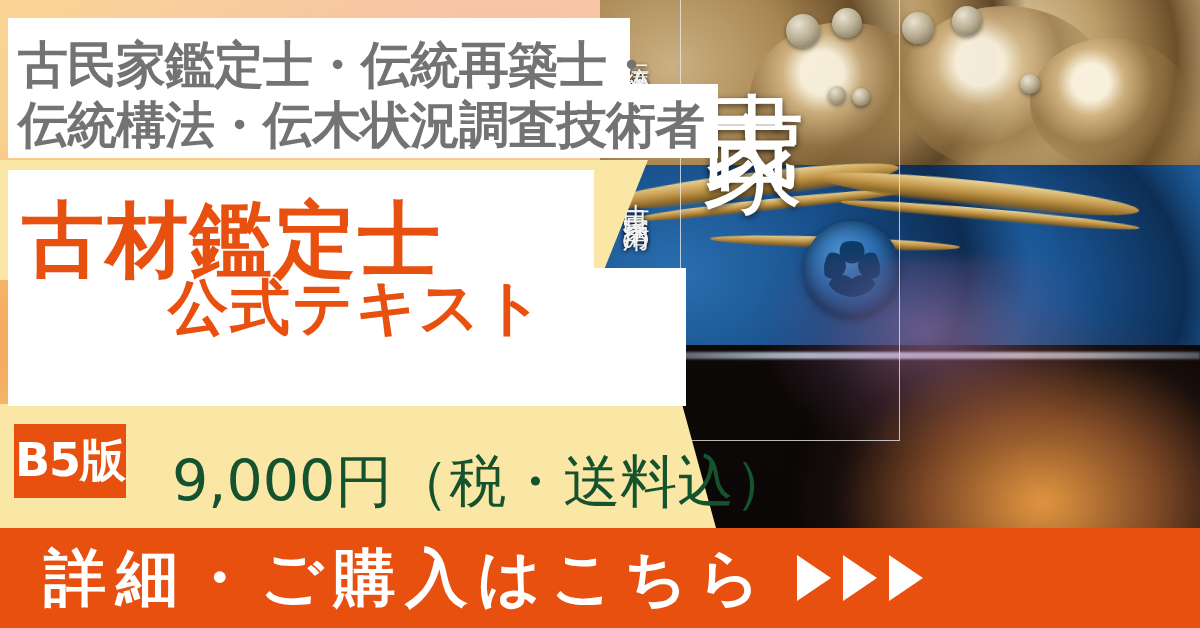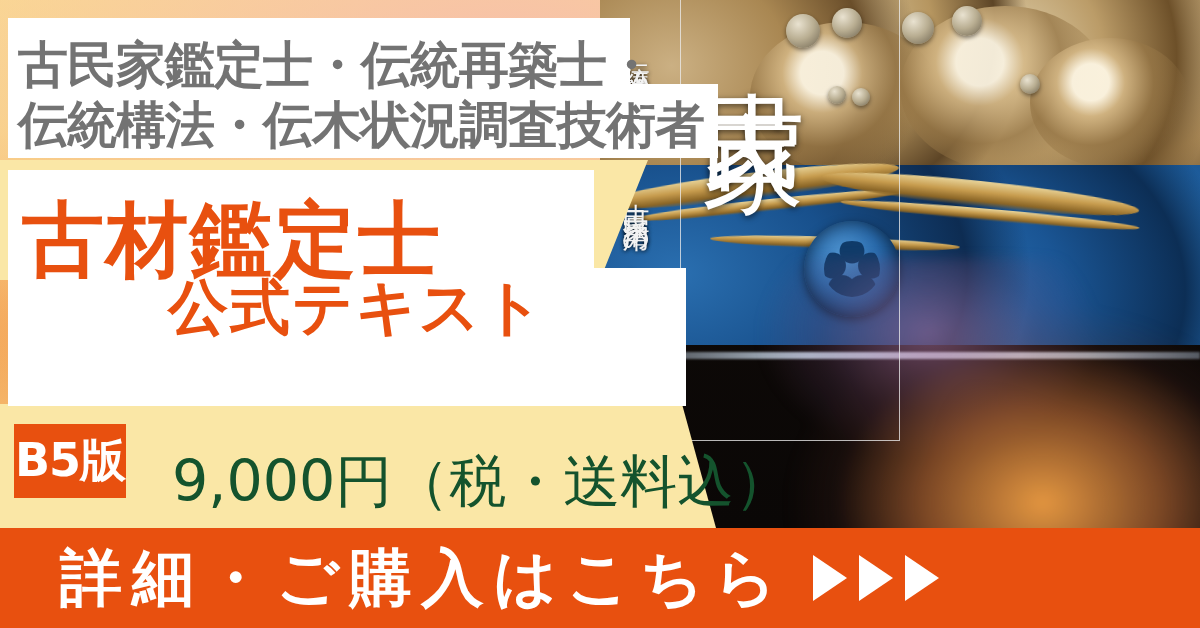--- a/index.html
+++ b/index.html
@@ -205,21 +205,21 @@
     position: absolute;
     left: 0; bottom: 0; width: 1200px; height: 100px;
     background: #e8500f;
     display: flex; align-items: center;
   }
   .cta-text {
     color: #ffffff;
     font-size: 62px;
     font-weight: 700;
     letter-spacing: 10px;
-    margin-left: 60px;
+    margin-left: 44px;
     white-space: nowrap;
     font-family: "DejaVu Sans", "Liberation Sans", sans-serif;
   }
   .arrows {
     display: flex; align-items: center; gap: 12px; margin-left: 26px;
   }
   .arrow {
     width: 0; height: 0;
     border-top: 23px solid transparent;
     border-bottom: 23px solid transparent;

